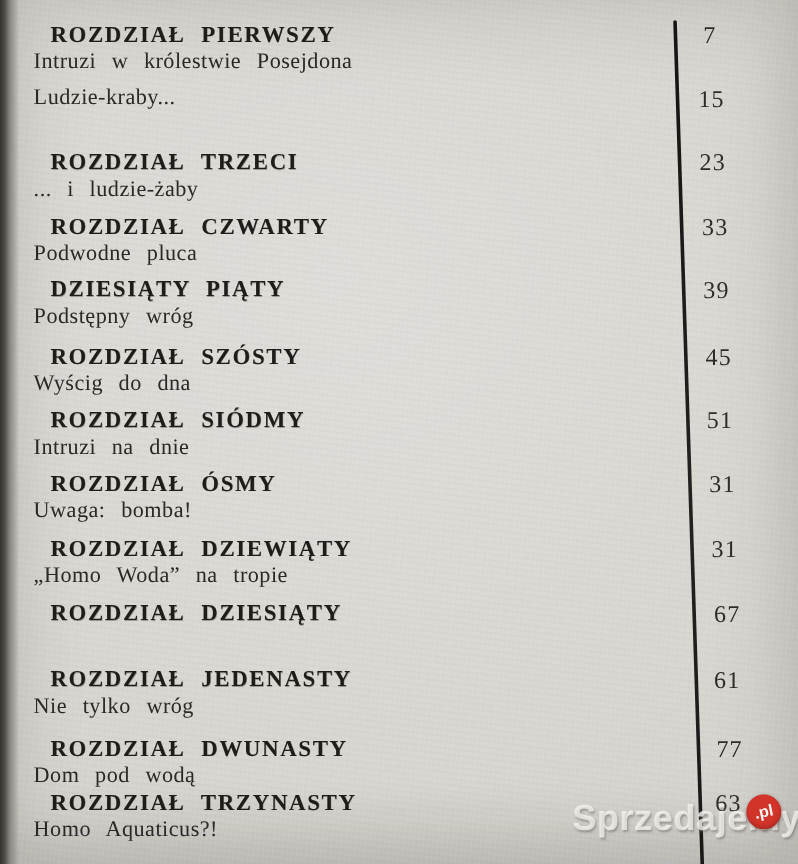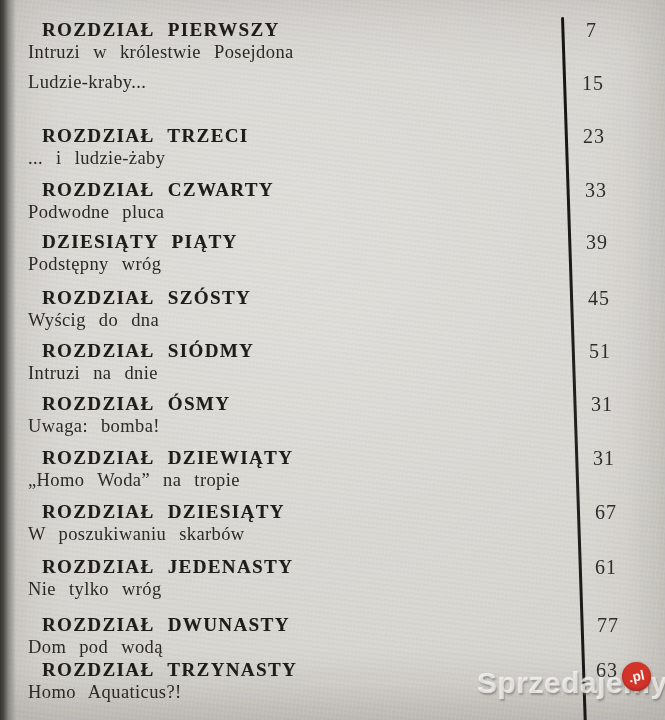--- a/index.html
+++ b/index.html
@@ -178,21 +178,20 @@
   </div>
 
   <div class="entry" style="top:446px">
     <div class="title">ROZDZIAŁ DZIEWIĄTY</div>
     <div class="subtitle">„Homo Woda” na tropie</div>
     <span class="pagenum" style="left:593px">31</span>
   </div>
 
   <div class="entry" style="top:500px">
     <div class="title">ROZDZIAŁ DZIESIĄTY</div>
-    <div class="subtitle">W poszukiwaniu skarbów</div>
     <span class="pagenum" style="left:595px">67</span>
   </div>
 
   <div class="entry" style="top:555px">
     <div class="title">ROZDZIAŁ JEDENASTY</div>
     <div class="subtitle">Nie tylko wróg</div>
     <span class="pagenum" style="left:595px">61</span>
   </div>
 
   <div class="entry" style="top:613px">

